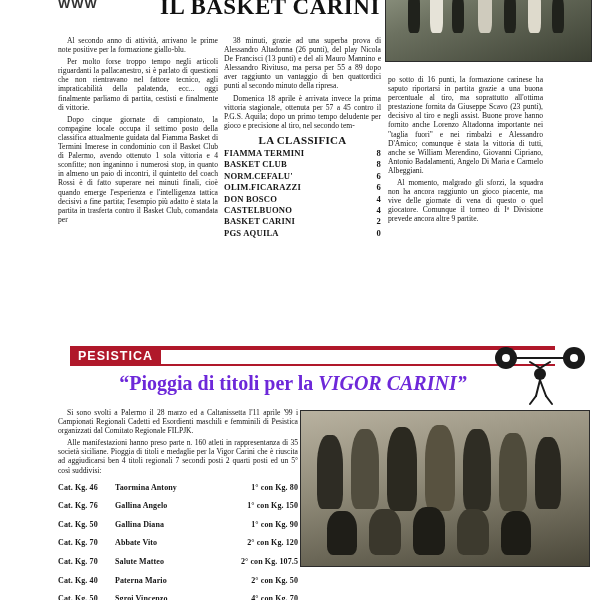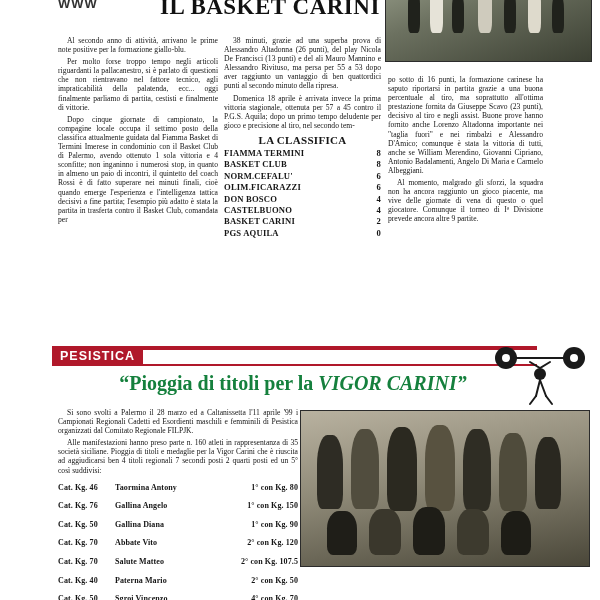--- a/index.html
+++ b/index.html
@@ -115,21 +115,21 @@
     display: flex;
     justify-content: space-between;
     gap: 41px;
   }
   .class-row .nm { white-space: nowrap; }
   .class-row .pt { padding-left: 6px; }
 
   
   .sec-band {
     position: absolute;
-    left: 52px;
+    left: 70px;
     top: 346px;
     width: 485px;
     height: 20px;
   }
   .sec-band .bar {
     position: absolute;
     left: 0; top: 0;
     width: 485px; height: 4px;
     background: #b0182a;
   }
@@ -153,21 +153,21 @@
 
   .sub-headline {
     position: absolute;
     left: 58px;
     top: 372px;
     width: 470px;
     text-align: center;
     font-family: "Liberation Serif", serif;
     font-weight: bold;
     font-size: 20px;
-    color: #15803d;
+    color: #6d28d9;
   }
   .sub-headline .ital {
     font-style: italic;
   }
 
   .col4 { left: 58px; top: 408px; width: 240px; }
 
   .catlist {
     font-family: "Liberation Serif", serif;
     font-weight: bold;
@@ -241,21 +241,21 @@
     </div>
   </div>
 
   <div class="col col1">
     <p>Al secondo anno di attività, arrivano le prime note positive per la formazione giallo-blu.</p>
     <p>Per molto forse troppo tempo negli articoli riguardanti la pallacanestro, si è parlato di questioni che non rientravano nel fattore tecnico, agli impraticabilità della palatenda, ecc... oggi finalmente parliamo di partita, cestisti e finalmente di vittorie.</p>
     <p>Dopo cinque giornate di campionato, la compagine locale occupa il settimo posto della classifica attualmente guidata dal Fiamma Basket di Termini Imerese in condominio con il Basket Club di Palermo, avendo ottenuto 1 sola vittoria e 4 sconfitte; non inganinno i numerosi stop, in quanto in almeno un paio di incontri, il quintetto del coach Rossi è di fatto superare nei minuti finali, cioè quando emerge l'esperienza e l'intelligenza tattica decisivi a fine partita; l'esempio più adatto è stata la partita in trasferta contro il Basket Club, comandata per</p>
   </div>
 
   <div class="col col2">
-    <p>38 minuti, grazie ad una superba prova di Alessandro Altadonna (26 punti), del play Nicola De Francisci (13 punti) e del ali Mauro Mannino e Alessandro Rivituso, ma persa per 55 a 53 dopo aver raggiunto un vantaggio di ben quattordici punti al secondo minuto della ripresa.</p>
+    <p>38 minuti, grazie ad una superba prova di Alessandro Altadonna (26 punti), del play Nicola De Francisci (13 punti) e del ali Mauro Mannino e Alessandro Rivituso, ma persa per 55 a 89 dopo aver raggiunto un vantaggio di ben quattordici punti al secondo minuto della ripresa.</p>
     <p>Domenica 18 aprile è arrivata invece la prima vittoria stagionale, ottenuta per 57 a 45 contro il P.G.S. Aquila; dopo un primo tempo deludente per gioco e precisione al tiro, nel secondo tem-</p>
 
     <div class="classifica-title">LA CLASSIFICA</div>
     <div class="class-list">
       <div class="class-row">
         <span class="nm">FIAMMA TERMINI</span>
         <span class="pt">8</span>
       </div>
       <div class="class-row">
         <span class="nm">BASKET CLUB</span>

